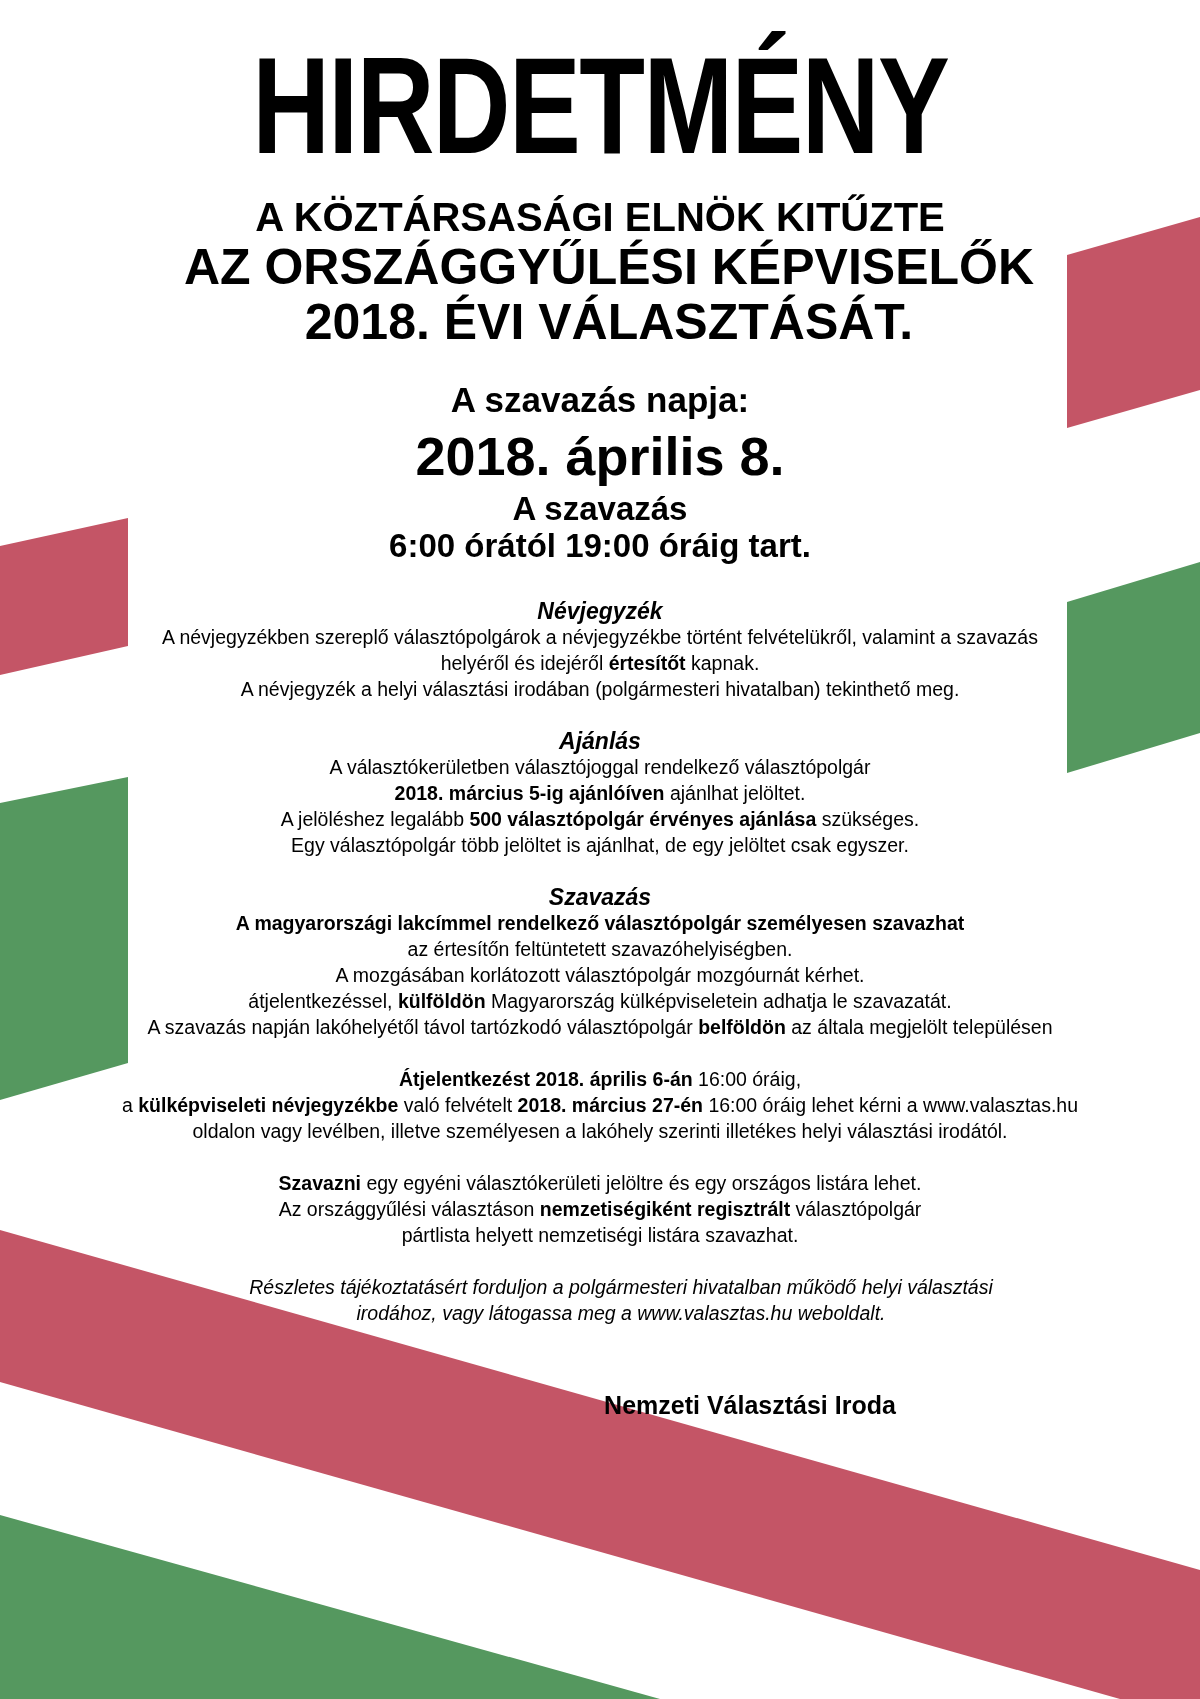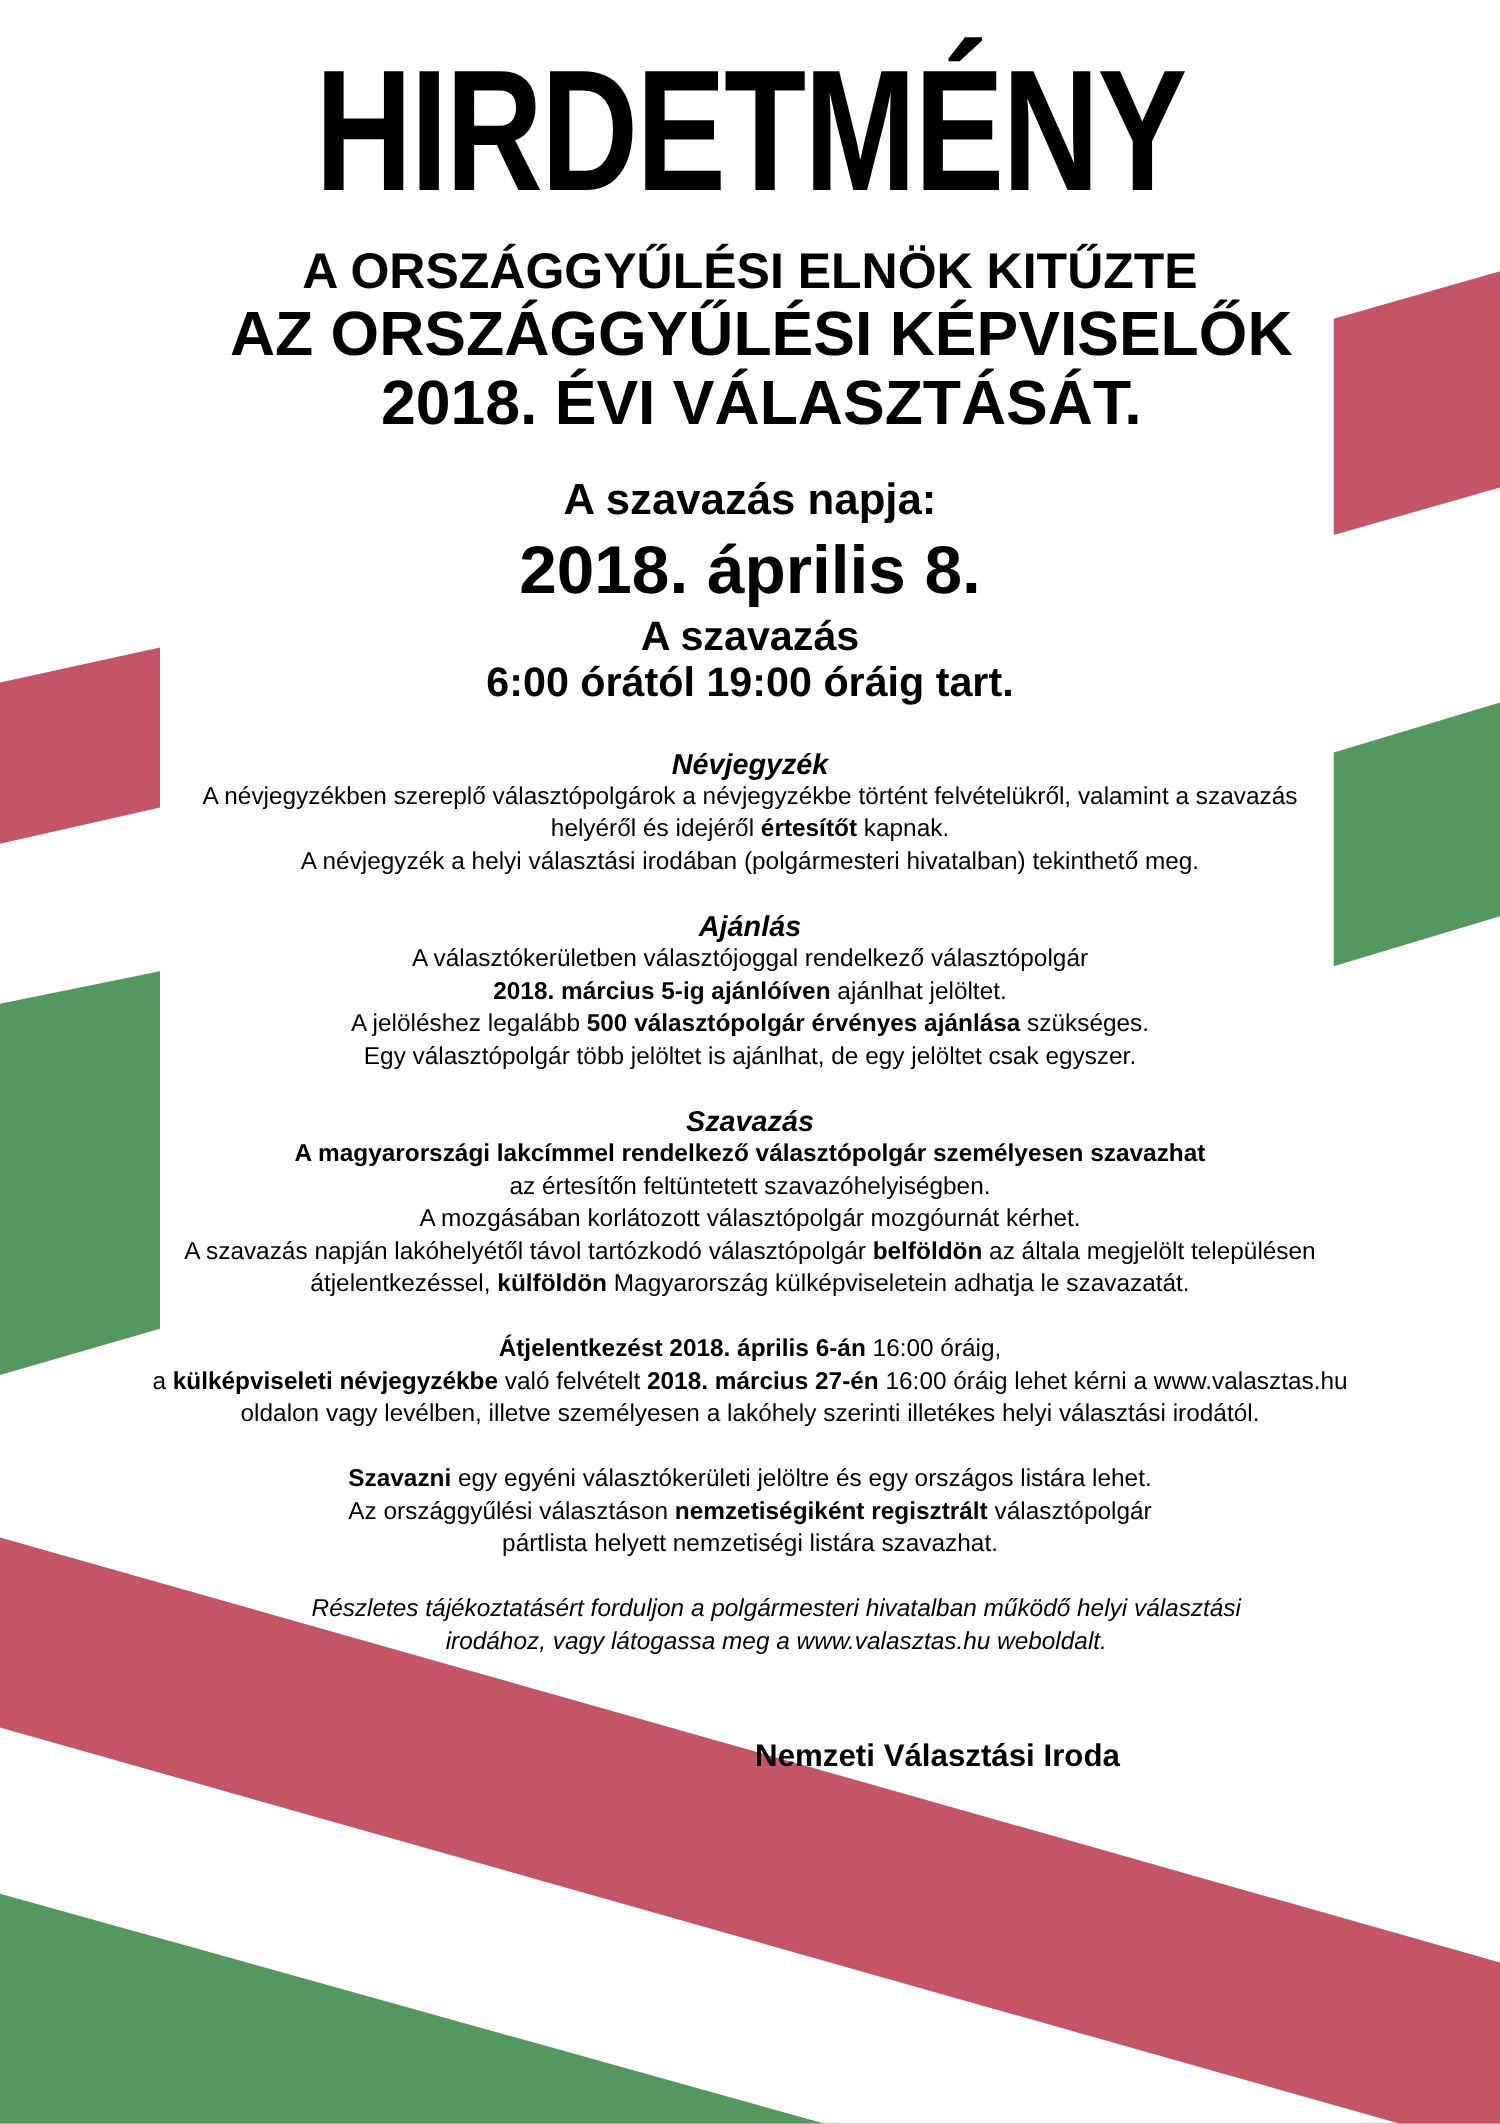--- a/index.html
+++ b/index.html
@@ -118,21 +118,21 @@
     <polygon class="red" points="1067,255 1200,217 1200,390 1067,428"></polygon>
     <polygon class="green" points="1067,602 1200,562 1200,733 1067,773"></polygon>
     <polygon class="red" points="0,1230 1200,1570 1200,1699 1120,1699 0,1382"></polygon>
     <polygon class="green" points="0,1515 660,1699 0,1699"></polygon>
   </svg>
 
   <div class="content">
 
     <h1 class="title"><span class="title-inner">HIRDETMÉNY</span></h1>
 
-    <div class="sub-a">A ORSZÁGGYŰLÉSI ELNÖK KITŰZTE</div>
+    <div class="sub-a">A KÖZTÁRSASÁGI ELNÖK KITŰZTE</div>
     <div class="sub-b">AZ ORSZÁGGYŰLÉSI KÉPVISELŐK</div>
     <div class="sub-b">2018. ÉVI VÁLASZTÁSÁT.</div>
 
     <div class="vote-label">A szavazás napja:</div>
     <div class="vote-date">2018. április 8.</div>
     <div class="vote-sub">A szavazás</div>
     <div class="vote-hours">6:00 órától 19:00 óráig tart.</div>
 
     <div>
         <section class="section">
@@ -146,22 +146,22 @@
           <div class="body-line"><span>A választókerületben választójoggal rendelkező választópolgár</span></div>
           <div class="body-line"><b>2018. március 5-ig ajánlóíven</b><span> ajánlhat jelöltet.</span></div>
           <div class="body-line"><span>A jelöléshez legalább </span><b>500 választópolgár érvényes ajánlása</b><span> szükséges.</span></div>
           <div class="body-line"><span>Egy választópolgár több jelöltet is ajánlhat, de egy jelöltet csak egyszer.</span></div>
         </section>
         <section class="section">
           <div class="section-heading">Szavazás</div>
           <div class="body-line"><b>A magyarországi lakcímmel rendelkező választópolgár személyesen szavazhat</b></div>
           <div class="body-line"><span>az értesítőn feltüntetett szavazóhelyiségben.</span></div>
           <div class="body-line"><span>A mozgásában korlátozott választópolgár mozgóurnát kérhet.</span></div>
+          <div class="body-line"><span>átjelentkezéssel, </span><b>külföldön</b><span> Magyarország külképviseletein adhatja le szavazatát.</span></div>
           <div class="body-line"><span>A szavazás napján lakóhelyétől távol tartózkodó választópolgár </span><b>belföldön</b><span> az általa megjelölt településen</span></div>
-          <div class="body-line"><span>átjelentkezéssel, </span><b>külföldön</b><span> Magyarország külképviseletein adhatja le szavazatát.</span></div>
         </section>
         <section class="section">
           <div class="body-line"><b>Átjelentkezést 2018. április 6-án</b><span> 16:00 óráig,</span></div>
           <div class="body-line"><span>a </span><b>külképviseleti névjegyzékbe</b><span> való felvételt </span><b>2018. március 27-én</b><span> 16:00 óráig lehet kérni a www.valasztas.hu</span></div>
           <div class="body-line"><span>oldalon vagy levélben, illetve személyesen a lakóhely szerinti illetékes helyi választási irodától.</span></div>
         </section>
         <section class="section">
           <div class="body-line"><b>Szavazni</b><span> egy egyéni választókerületi jelöltre és egy országos listára lehet.</span></div>
           <div class="body-line"><span>Az országgyűlési választáson </span><b>nemzetiségiként regisztrált</b><span> választópolgár</span></div>
           <div class="body-line"><span>pártlista helyett nemzetiségi listára szavazhat.</span></div>

